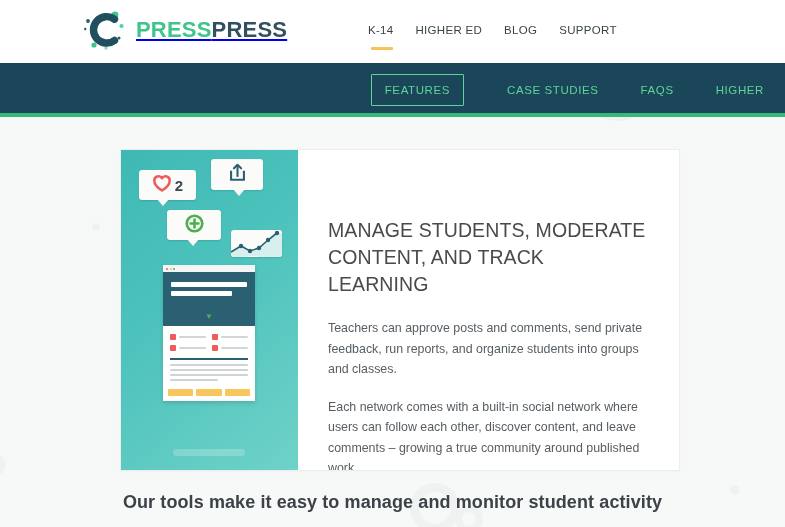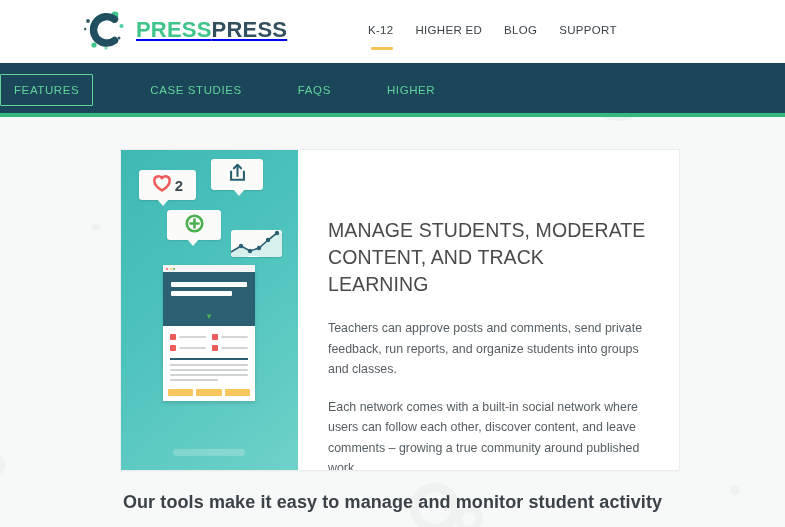--- a/index.html
+++ b/index.html
@@ -71,22 +71,21 @@
     background: #fff;
   }
 
   
   .subnav {
     position: relative;
     height: 54px;
     background: #1b4659;
     display: flex;
     align-items: center;
-    justify-content: flex-start;
-    gap: 14px;
+    justify-content: flex-end;
   }
   .subnav::after {
     content: "";
     position: absolute;
     left: 0; right: 0; bottom: 0;
     height: 4px;
     background: #35b87c;
   }
   .subnav a {
     font-size: 11.5px;
@@ -254,21 +253,21 @@
           <circle cx="6" cy="14" r="1.9" fill="#2f5a68"></circle>
           <circle cx="37" cy="31" r="1.5" fill="#2f5a68"></circle>
           <circle cx="3.2" cy="22" r="1.2" fill="#2f5a68"></circle>
           <path d="M32.5 12.2A13.2 13.2 0 1 0 32.5 33.5" fill="none" stroke="#20505f" stroke-width="7.4" stroke-linecap="round"></path>
         </svg>
       </span>
       <span class="logo-text"><span class="logo-campus">PRESS</span><span class="logo-press">PRESS</span></span>
     </a>
 
     <nav class="mainnav">
-      <a href="#" class="active">K-12</a>
+      <a href="#" class="active">K-14</a>
       <a href="#">HIGHER ED</a>
       <a href="#">BLOG</a>
       <a href="#">SUPPORT</a>
     </nav>
   </div>
 
   <div class="subnav">
     <a href="#" class="boxed">FEATURES</a>
     <a href="#">CASE STUDIES</a>
     <a href="#">FAQS</a>

